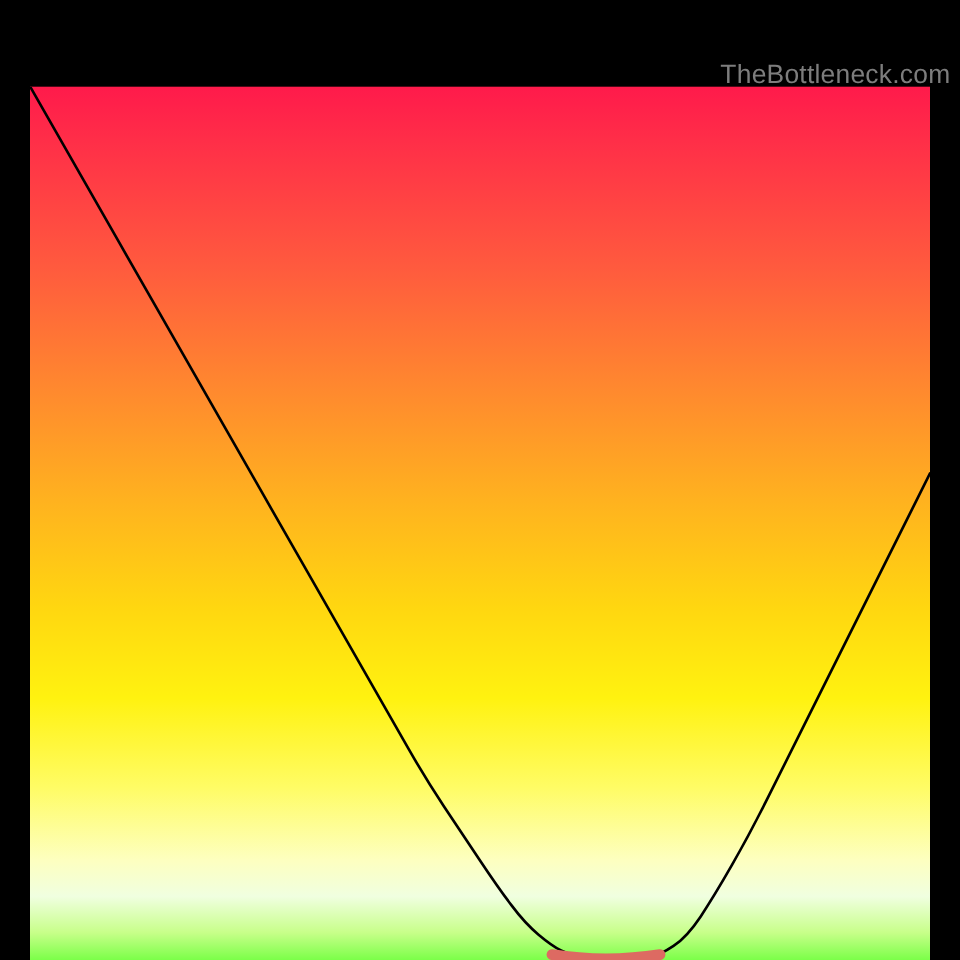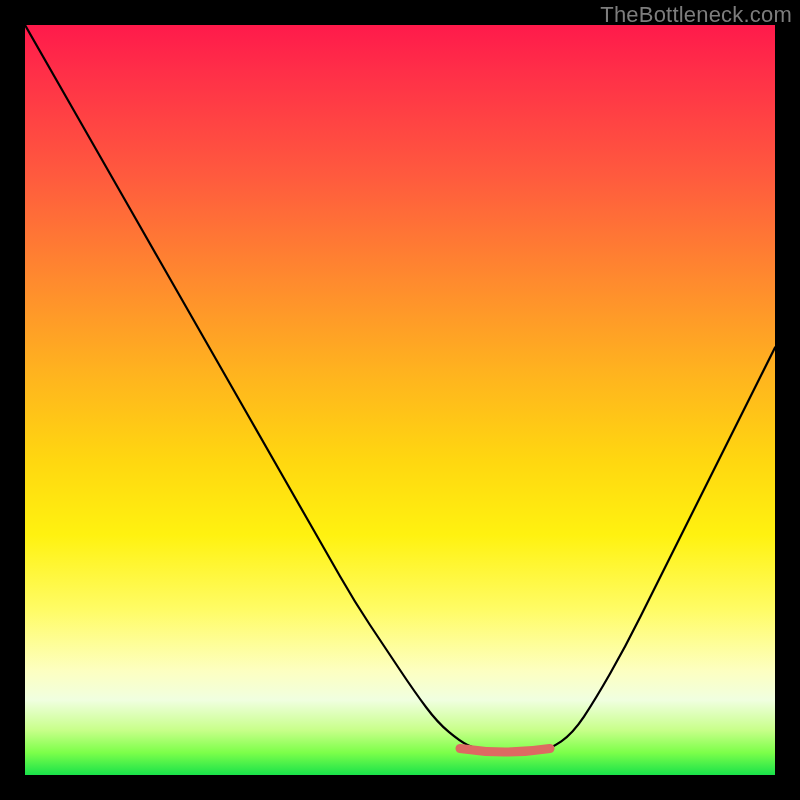--- a/index.html
+++ b/index.html
@@ -9,20 +9,21 @@
     height: 800px;
     background: #000;
     overflow: hidden;
     font-family: Arial, Helvetica, sans-serif;
   }
   .frame {
     position: relative;
     width: 800px;
     height: 616px;
     background: #000;
+    margin-top: 47px;
   }
   .watermark {
     position: absolute;
     top: 2px;
     right: 8px;
     color: #7d7d7d;
     font-size: 22px;
     font-weight: 400;
     letter-spacing: 0.2px;
     z-index: 30;

